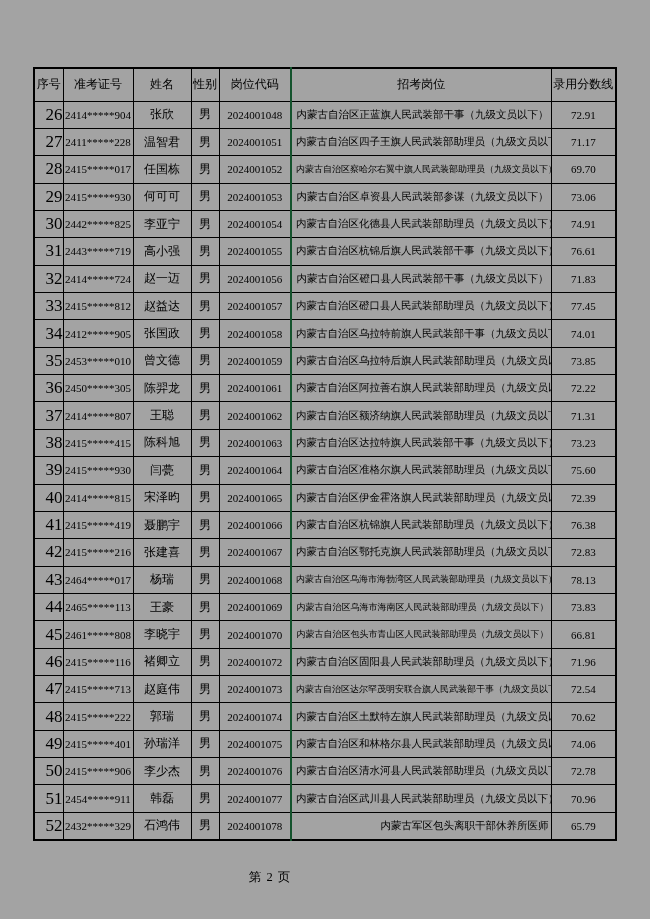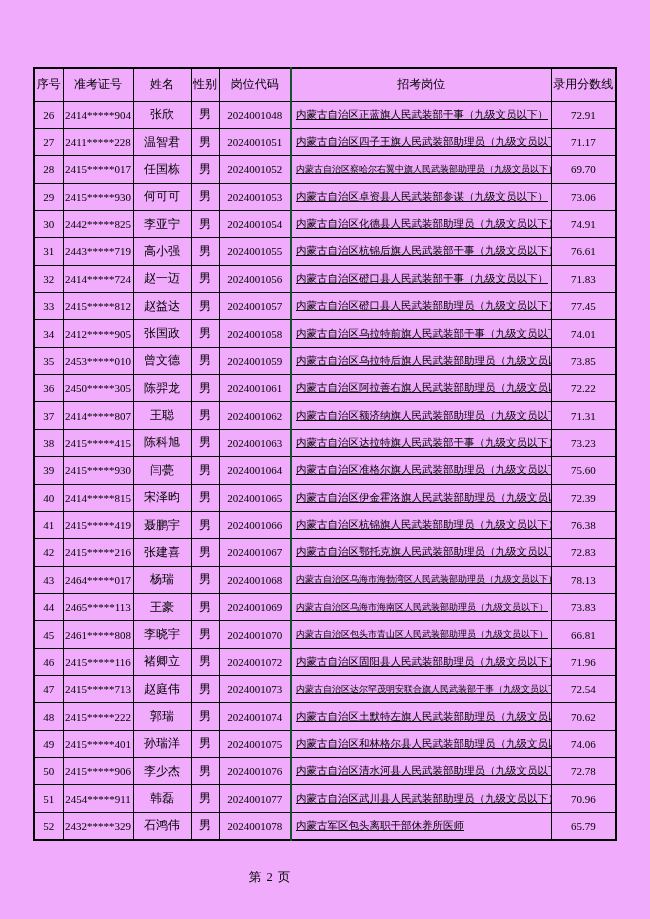--- a/index.html
+++ b/index.html
@@ -10,21 +10,21 @@
   body {
     width: 650px;
     height: 919px;
     position: relative;
     font-family: "Liberation Serif", "DejaVu Serif", serif;
     color: #000;
   }
   .page {
     position: absolute;
     inset: 0;
-    background: #f0abfc;
+    background: #a3a3a3;
     padding-left: 42px;
   }
   table.score-table {
     position: absolute;
     left: 33px;
     top: 67px;
     width: 582px;
     border-collapse: collapse;
     table-layout: fixed;
     border: 2px solid #000;
@@ -36,31 +36,30 @@
     padding: 0;
     overflow: hidden;
     white-space: nowrap;
   }
   .score-table th:nth-child(6), .score-table td:nth-child(6) {
     border-left: 2px solid #14532d;
   }
   .score-table thead tr { height: 33px; }
   .score-table tbody tr { height: 27.37px; }
   .score-table th { font-weight: normal; font-size: 12px; }
-  td.c-no     { font-size: 11px; }
+  td.c-no     { font-size: 17px; text-align: right; }
   td.c-id     { font-size: 11px; }
   td.c-name   { font-size: 12px; }
   td.c-gender { font-size: 12px; }
   td.c-code   { font-size: 11px; }
   td.c-position {
     font-size: 10.5px;
-    text-align: left;
+    text-align: right;
     padding-left: 4px;
     padding-right: 2px;
-    text-decoration: underline;
   }
   td.c-position.condensed { font-size: 9px; }
   td.c-score  { font-size: 11px; }
   .footer {
     position: absolute;
     left: 0;
     top: 869px;
     width: 540px;
     text-align: center;
     font-size: 12.5px;

